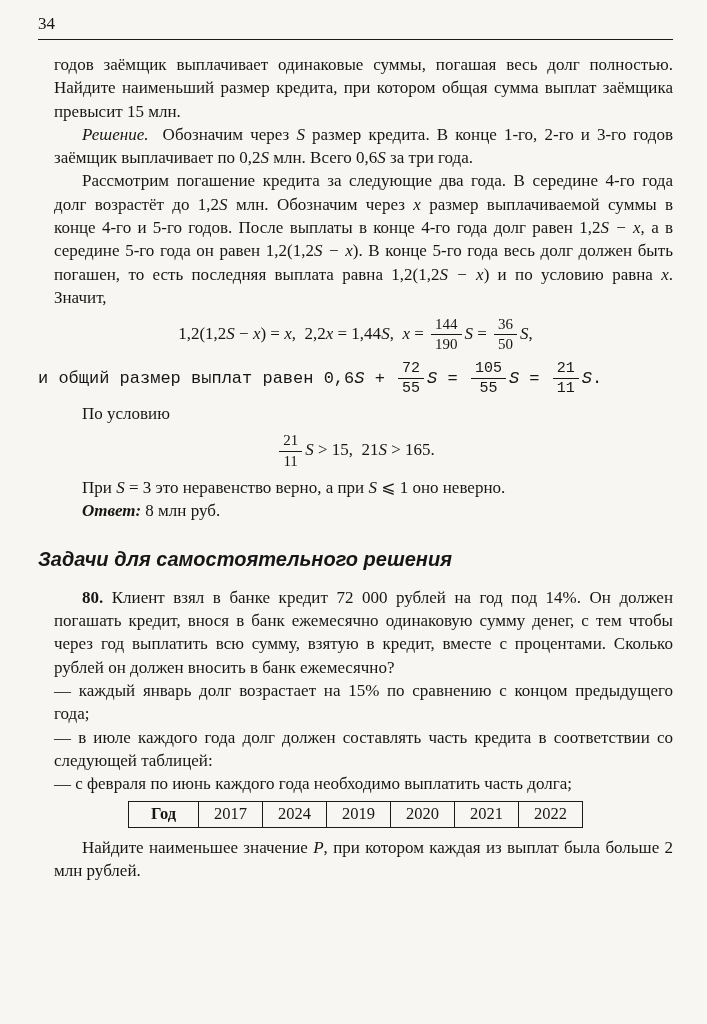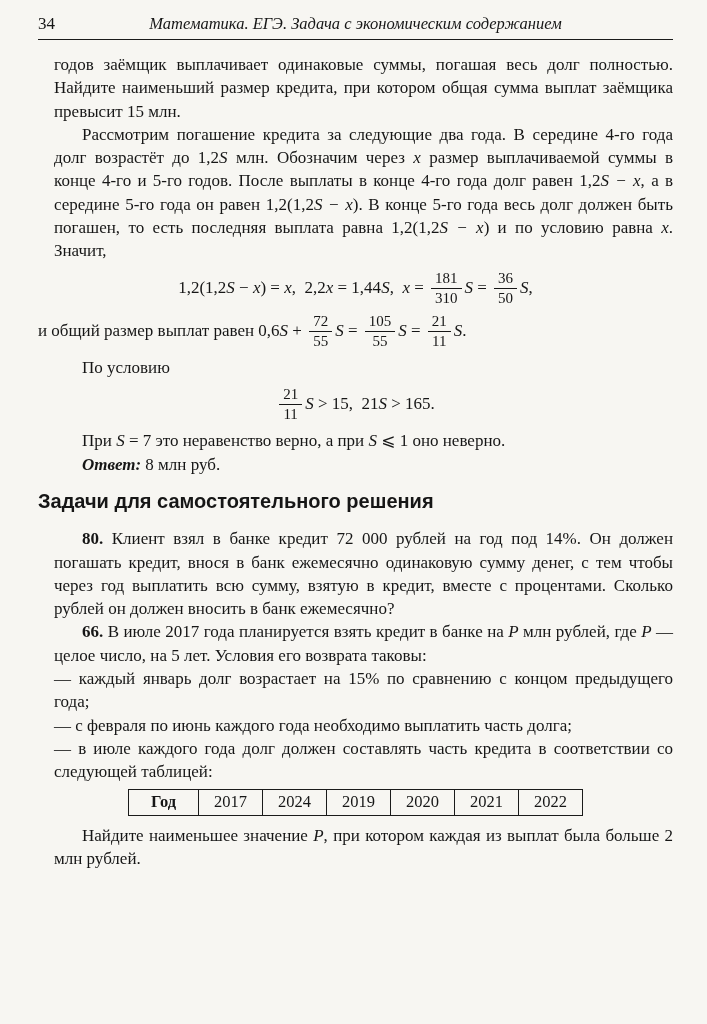--- a/index.html
+++ b/index.html
@@ -28,56 +28,56 @@
   .ans-label { font-weight:bold; font-style:italic; }
 
   
   .eq { text-align:center; text-indent:0; margin:7px 0 6px; }
   .frac {
     display:inline-flex; flex-direction:column; vertical-align:middle;
     text-align:center; margin:0 3px; font-size:15px; line-height:1.15;
   }
   .frac .num { border-bottom:1.2px solid #161616; padding:0 4px 1px; }
   .frac .den { padding-top:1px; }
-  .withfrac { line-height:1.15; margin:3px 0 5px; }
+  .withfrac { line-height:1.15; margin:3px 0 5px;font-family:Liberation Mono, monospace; }
 
   
   .section {
     font-family:"Liberation Sans", sans-serif;
     font-size:20px; font-weight:700;
-    margin:12px 0 12px; text-align:left;
+    margin:24px 0 12px; text-align:left;font-style:italic;
   }
 
   
   .tbl { border-collapse:collapse; margin:6px auto 8px; font-size:16.5px; }
   .tbl td { border:1.5px solid #1b1b1b; padding:1px 4px; text-align:center; min-width:64px; height:25px; }
   .tbl td.hd { font-weight:700; min-width:70px; }
   .tbl td.it { font-style:italic; }
 </style>
 </head>
 <body>
 
 <div class="page">
 
   <div class="header">
     <span class="pagenum">34</span>
-    <span class="runtitle">Математика. ЕГЭ. Задача с экономическим содержанием</span>
     <span class="hspacer"></span>
   </div>
 
   <div class="bodytext">
 
     <p class="noind">годов заёмщик выплачивает одинаковые суммы, погашая весь долг полностью. Найдите наименьший размер кредита, при котором общая сумма выплат заёмщика превысит 15 млн.</p>
 
+    <p class="ind"><i>Решение.</i><span>&nbsp; Обозначим через </span><i>S</i><span> размер кредита. В конце 1-го, 2-го и 3-го годов заёмщик выплачивает по 0,2</span><i>S</i><span> млн. Всего 0,6</span><i>S</i><span> за три года.</span></p>
 
     <p class="ind"><span>Рассмотрим погашение кредита за следующие два года. В середине 4-го года долг возрастёт до 1,2</span><i>S</i><span> млн. Обозначим через </span><i>x</i><span> размер выплачиваемой суммы в конце 4-го и 5-го годов. После выплаты в конце 4-го года долг равен 1,2</span><i>S − x</i><span>, а в середине 5-го года он равен 1,2(1,2</span><i>S − x</i><span>). В конце 5-го года весь долг должен быть погашен, то есть последняя выплата равна 1,2(1,2</span><i>S − x</i><span>) и по условию равна </span><i>x</i><span>. Значит,</span></p>
 
     <div class="eq"><span>1,2(1,2</span><i>S</i><span> − </span><i>x</i><span>) = </span><i>x</i><span>,&nbsp; 2,2</span><i>x</i><span> = 1,44</span><i>S</i><span>,&nbsp; </span><i>x</i><span> = </span><span class="frac">
-          <span class="num">181</span>
-          <span class="den">310</span>
+          <span class="num">144</span>
+          <span class="den">190</span>
         </span><i>S</i><span> = </span><span class="frac">
           <span class="num">36</span>
           <span class="den">50</span>
         </span><i>S</i><span>,</span></div>
 
     <p class="noind withfrac"><span>и общий размер выплат равен 0,6</span><i>S</i><span> + </span><span class="frac">
           <span class="num">72</span>
           <span class="den">55</span>
         </span><i>S</i><span> = </span><span class="frac">
           <span class="num">105</span>
@@ -87,33 +87,32 @@
           <span class="den">11</span>
         </span><i>S</i><span>.</span></p>
 
     <p class="ind">По условию</p>
 
     <div class="eq"><span class="frac">
           <span class="num">21</span>
           <span class="den">11</span>
         </span><i>S</i><span> &gt; 15,&nbsp; 21</span><i>S</i><span> &gt; 165.</span></div>
 
-    <p class="ind"><span>При </span><i>S</i><span> = 7 это неравенство верно, а при </span><i>S</i><span> ⩽ 1 оно неверно.</span></p>
+    <p class="ind"><span>При </span><i>S</i><span> = 3 это неравенство верно, а при </span><i>S</i><span> ⩽ 1 оно неверно.</span></p>
 
     <p class="ind"><span class="ans-label">Ответ:</span><span>&nbsp;8 млн руб.</span></p>
 
     <h2 class="section">Задачи для самостоятельного решения</h2>
 
     <p class="ind"><b>80.</b><span>&nbsp;Клиент взял в банке кредит 72&nbsp;000 рублей на год под 14%. Он должен погашать кредит, внося в банк ежемесячно одинаковую сумму денег, с тем чтобы через год выплатить всю сумму, взятую в кредит, вместе с процентами. Сколько рублей он должен вносить в банк ежемесячно?</span></p>
 
-    <p class="ind"><b>66.</b><span>&nbsp;В июле 2017 года планируется взять кредит в банке на </span><i>P</i><span> млн рублей, где </span><i>P</i><span> — целое число, на 5 лет. Условия его возврата таковы:</span></p>
 
     <p class="noind">— каждый январь долг возрастает на 15% по сравнению с концом предыдущего года;</p>
+    <p class="noind">— в июле каждого года долг должен составлять часть кредита в соответствии со следующей таблицей:</p>
     <p class="noind">— с февраля по июнь каждого года необходимо выплатить часть долга;</p>
-    <p class="noind">— в июле каждого года долг должен составлять часть кредита в соответствии со следующей таблицей:</p>
 
     <table class="tbl">
       <tbody>
         <tr>
           <td class="hd">Год</td>
           <td>2017</td>
           <td>2024</td>
           <td>2019</td>
           <td>2020</td>
           <td>2021</td>

